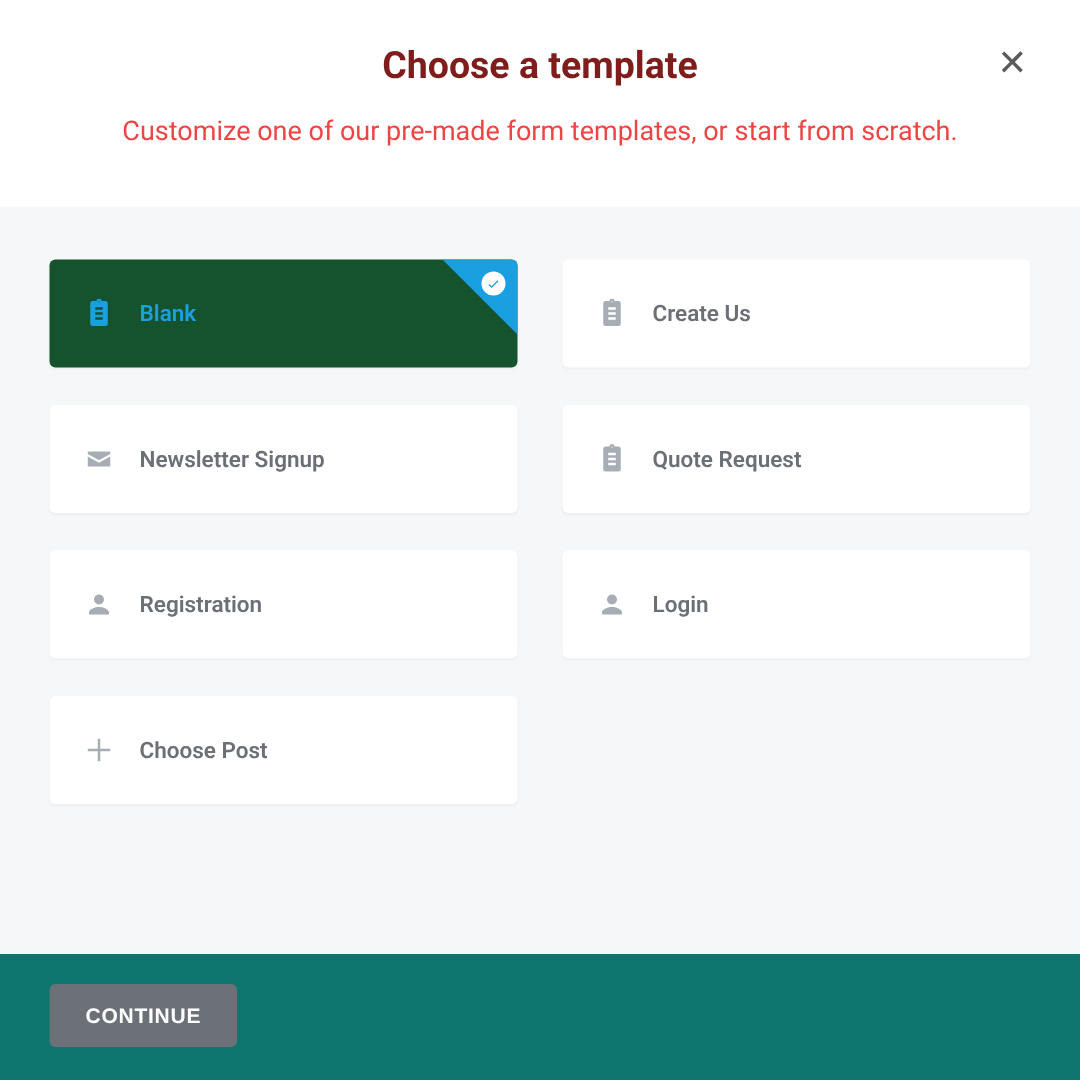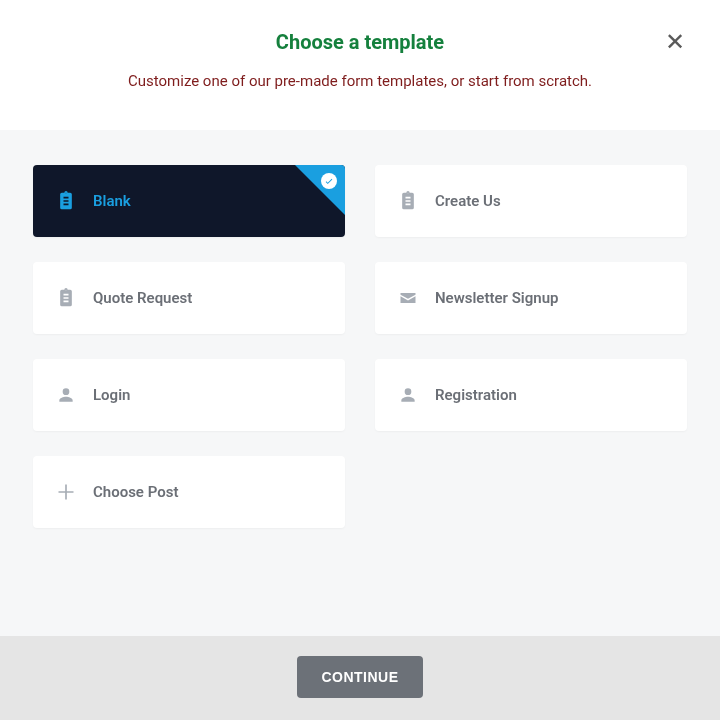--- a/index.html
+++ b/index.html
@@ -30,28 +30,28 @@
       position: absolute;
       top: 30px;
       right: 35px;
       font-size: 24px;
       color: #5a5a5a;
       cursor: pointer;
       line-height: 1;
       font-weight: 300;
     }
     .title {
-      font-size: 20px;
+      font-size: 25px;
       font-weight: 700;
-      color: #15803d;
+      color: #7f1d1d;
       margin-bottom: 18px;
     }
     .subtitle {
-      font-size: 15px;
-      color: #7f1d1d;
+      font-size: 18px;
+      color: #ef4444;
     }
     .content {
       flex: 1;
       background: #f6f7f8;
       padding: 35px 33px;
     }
     .grid {
       display: grid;
       grid-template-columns: 1fr 1fr;
       gap: 25px 30px;
@@ -63,21 +63,21 @@
       display: flex;
       align-items: center;
       gap: 16px;
       cursor: pointer;
       position: relative;
       overflow: hidden;
       box-shadow: 0 1px 2px rgba(0,0,0,0.04);
       min-height: 72px;
     }
     .card.selected {
-      background: #0f172a;
+      background: #14532d;
     }
     .card .icon {
       width: 22px;
       height: 22px;
       display: flex;
       align-items: center;
       justify-content: center;
       flex-shrink: 0;
     }
     .card-label {
@@ -109,22 +109,22 @@
       align-items: center;
       justify-content: center;
     }
     .corner-check svg {
       width: 10px;
       height: 10px;
     }
     .footer {
       padding: 20px 33px 22px;
       display: flex;
-      justify-content: center;
-      background: #e5e5e5;
+      justify-content: flex-start;
+      background: #0f766e;
     }
     .continue-btn {
       background: #6c7178;
       color: #fff;
       border: none;
       padding: 13px 24px;
       font-size: 14px;
       font-weight: 700;
       letter-spacing: 0.5px;
       border-radius: 4px;
@@ -176,51 +176,51 @@
           <svg viewBox="0 0 24 24">
               <path class="icon-fill" d="M17 2h-3a2 2 0 0 0-4 0H7a2 2 0 0 0-2 2v16a2 2 0 0 0 2 2h10a2 2 0 0 0 2-2V4a2 2 0 0 0-2-2zm-5 0a.5.5 0 1 1-.5.5A.5.5 0 0 1 12 2zm3 15H9v-2h6zm0-4H9v-2h6zm0-4H9V7h6z"></path>
             </svg>
         </span>
         <span class="card-label">Create Us</span>
       </div>
 
       <div class="card">
         <span class="icon">
           <svg viewBox="0 0 24 24">
+              <path class="icon-fill" d="M3 6h18v2l-9 5-9-5V6zm0 4l9 5 9-5v8H3v-8z"></path>
+            </svg>
+        </span>
+        <span class="card-label">Newsletter Signup</span>
+      </div>
+
+      <div class="card">
+        <span class="icon">
+          <svg viewBox="0 0 24 24">
               <path class="icon-fill" d="M17 2h-3a2 2 0 0 0-4 0H7a2 2 0 0 0-2 2v16a2 2 0 0 0 2 2h10a2 2 0 0 0 2-2V4a2 2 0 0 0-2-2zm-5 0a.5.5 0 1 1-.5.5A.5.5 0 0 1 12 2zm3 15H9v-2h6zm0-4H9v-2h6zm0-4H9V7h6z"></path>
             </svg>
         </span>
         <span class="card-label">Quote Request</span>
       </div>
 
       <div class="card">
         <span class="icon">
           <svg viewBox="0 0 24 24">
-              <path class="icon-fill" d="M3 6h18v2l-9 5-9-5V6zm0 4l9 5 9-5v8H3v-8z"></path>
-            </svg>
-        </span>
-        <span class="card-label">Newsletter Signup</span>
-      </div>
-
-      <div class="card">
-        <span class="icon">
-          <svg viewBox="0 0 24 24">
               <path class="icon-fill" d="M12 12a4 4 0 1 0-4-4 4 4 0 0 0 4 4zm0 2c-3 0-8 1.5-8 4.5V20h16v-1.5c0-3-5-4.5-8-4.5z"></path>
             </svg>
         </span>
+        <span class="card-label">Registration</span>
+      </div>
+
+      <div class="card">
+        <span class="icon">
+          <svg viewBox="0 0 24 24">
+              <path class="icon-fill" d="M12 12a4 4 0 1 0-4-4 4 4 0 0 0 4 4zm0 2c-3 0-8 1.5-8 4.5V20h16v-1.5c0-3-5-4.5-8-4.5z"></path>
+            </svg>
+        </span>
         <span class="card-label">Login</span>
-      </div>
-
-      <div class="card">
-        <span class="icon">
-          <svg viewBox="0 0 24 24">
-              <path class="icon-fill" d="M12 12a4 4 0 1 0-4-4 4 4 0 0 0 4 4zm0 2c-3 0-8 1.5-8 4.5V20h16v-1.5c0-3-5-4.5-8-4.5z"></path>
-            </svg>
-        </span>
-        <span class="card-label">Registration</span>
       </div>
 
       <div class="card">
         <span class="icon">
           <svg viewBox="0 0 24 24">
               <path class="icon-fill" d="M11 3h2v8h8v2h-8v8h-2v-8H3v-2h8z"></path>
             </svg>
         </span>
         <span class="card-label">Choose Post</span>
       </div>

